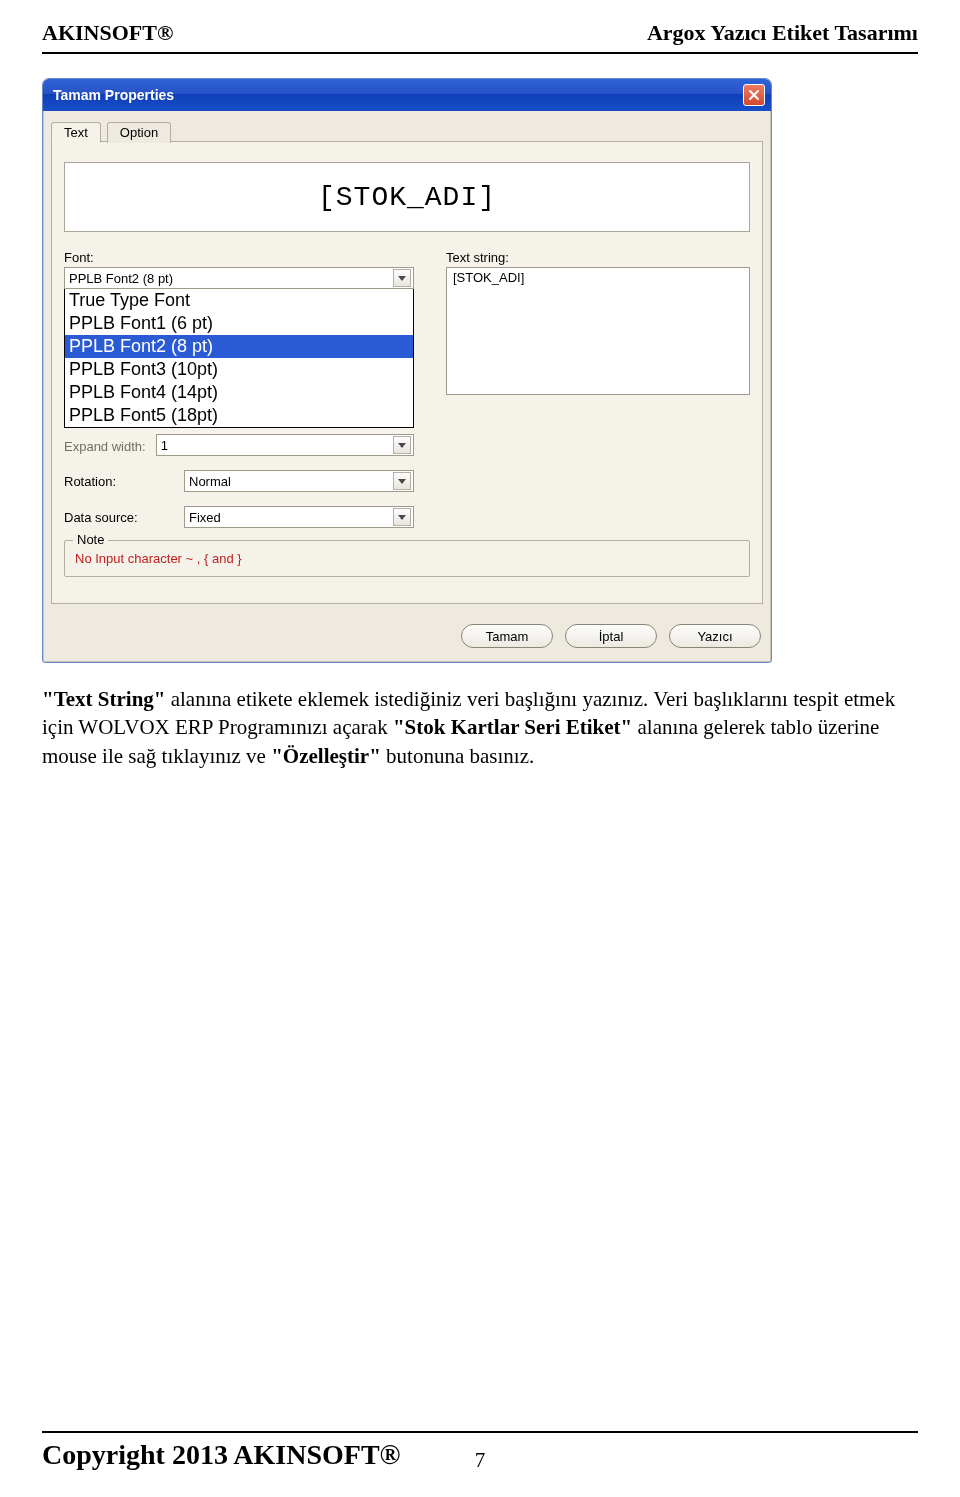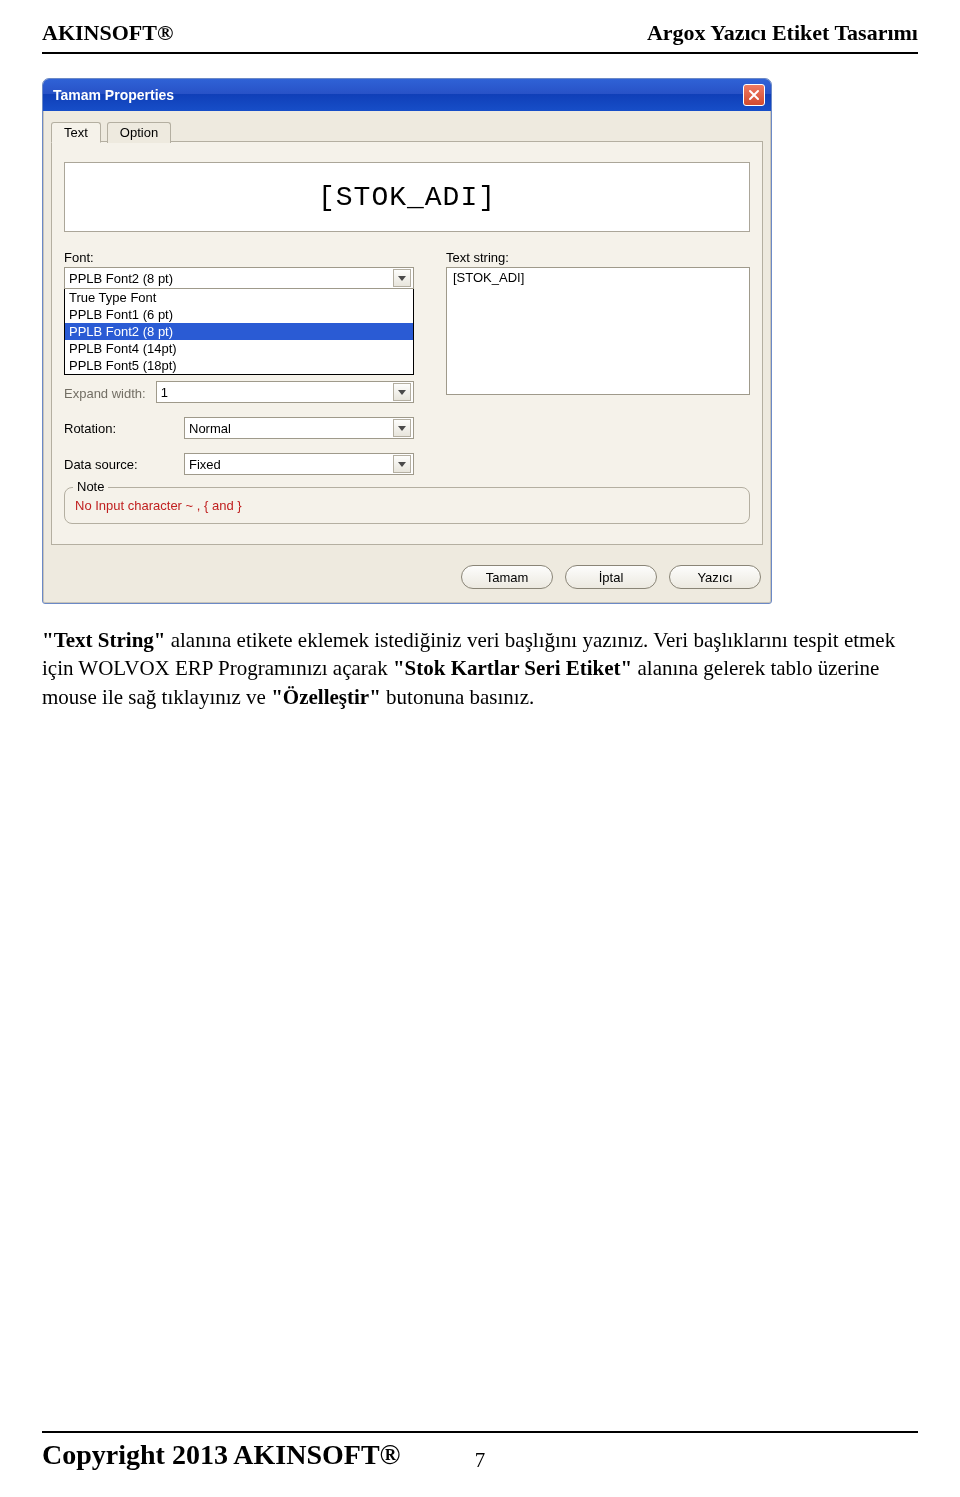--- a/index.html
+++ b/index.html
@@ -84,21 +84,21 @@
     top: 1px;
   }
   .tab.active {
     background: #f5f2ea;
     border-bottom: 1px solid #f5f2ea;
     z-index: 2;
   }
   .tabpanel {
     border: 1px solid #b4afa1;
     background: #f5f2ea;
-    padding: 20px 12px 20px 12px;
+    padding: 20px 12px 26px 12px;
   }
   .preview {
     background: #fff;
     border: 1px solid #aba699;
     height: 70px;
     display: flex;
     align-items: center;
     justify-content: center;
     font-family: "Courier New", monospace;
     font-size: 28px;
@@ -148,21 +148,21 @@
     border-right: 4px solid transparent;
     border-top: 5px solid #4a4a4a;
   }
   .fontlist {
     background: #fff;
     border: 1px solid #000;
     margin-top: -1px;
   }
   .fontlist .opt {
     padding: 1px 4px;
-    font-size: 13px;
+    font-size: 18px;
     cursor: pointer;
   }
   .fontlist .opt.sel {
     background: #2a5bd4;
     color: #fff;
   }
   .row {
     display: flex;
     align-items: center;
     gap: 10px;
@@ -173,21 +173,21 @@
   .partial { color: #736f65; font-size: 13px; margin-top: 2px; }
   .tstring {
     background: #fff;
     border: 1px solid #9f9a8b;
     height: 128px;
     padding: 2px 6px;
     font-size: 13px;
   }
   .note {
     border: 1px solid #b4afa1;
-    border-radius: 8px;
+    border-radius: 2px;
     margin-top: 12px;
     padding: 6px 10px 10px 10px;
     position: relative;
   }
   .note-legend {
     position: absolute;
     top: -9px;
     left: 8px;
     background: #f5f2ea;
     padding: 0 4px;
@@ -281,20 +281,21 @@
             <div class="combo">
               <span>PPLB Font2 (8 pt)</span>
               <span class="arrow">
                   <span class="tri"></span>
                 </span>
             </div>
             <div class="fontlist">
               <div class="opt">True Type Font</div>
               <div class="opt">PPLB Font1 (6 pt)</div>
               <div class="opt sel">PPLB Font2 (8 pt)</div>
+              <div class="opt">PPLB Font3 (10pt)</div>
               <div class="opt">PPLB Font4 (14pt)</div>
               <div class="opt">PPLB Font5 (18pt)</div>
             </div>
 
             <div class="row">
               <span class="partial">Expand width:</span>
               <div class="combo" style="width:200px">
                 <span>1</span>
                 <span class="arrow">
                     <span class="tri"></span>

